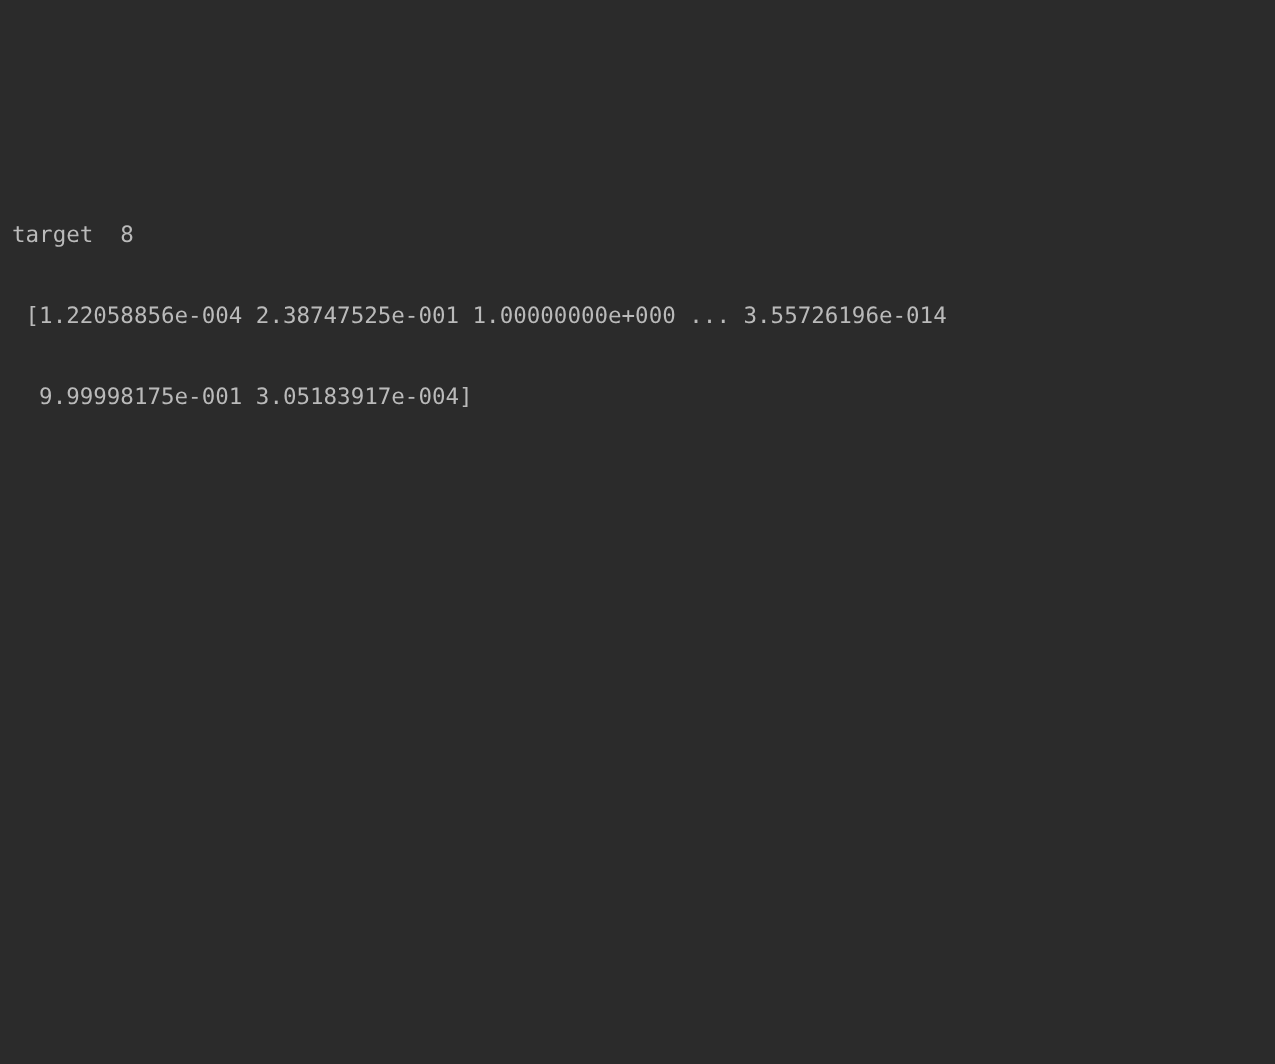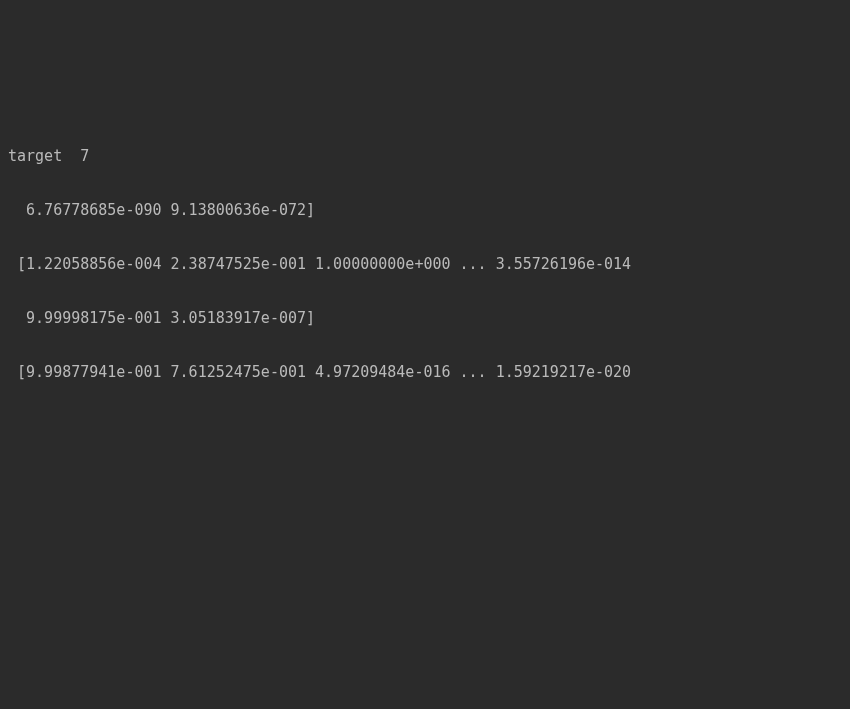--- a/index.html
+++ b/index.html
@@ -23,25 +23,23 @@
     .line {
       display: block;
     }
   </style>
 </head>
 <body>
 
 
 
 <div class="terminal-output">
-<span class="line">target  7</span>
-<span class="line">  6.76778685e-090 9.13800636e-072]</span>
+<span class="line">target  8</span>
 <span class="line"> [1.22058856e-004 2.38747525e-001 1.00000000e+000 ... 3.55726196e-014</span>
-<span class="line">  9.99998175e-001 3.05183917e-007]</span>
-<span class="line"> [9.99877941e-001 7.61252475e-001 4.97209484e-016 ... 1.59219217e-020</span>
+<span class="line">  9.99998175e-001 3.05183917e-004]</span>
 
 
 
 
 
 
 
 
 
 

